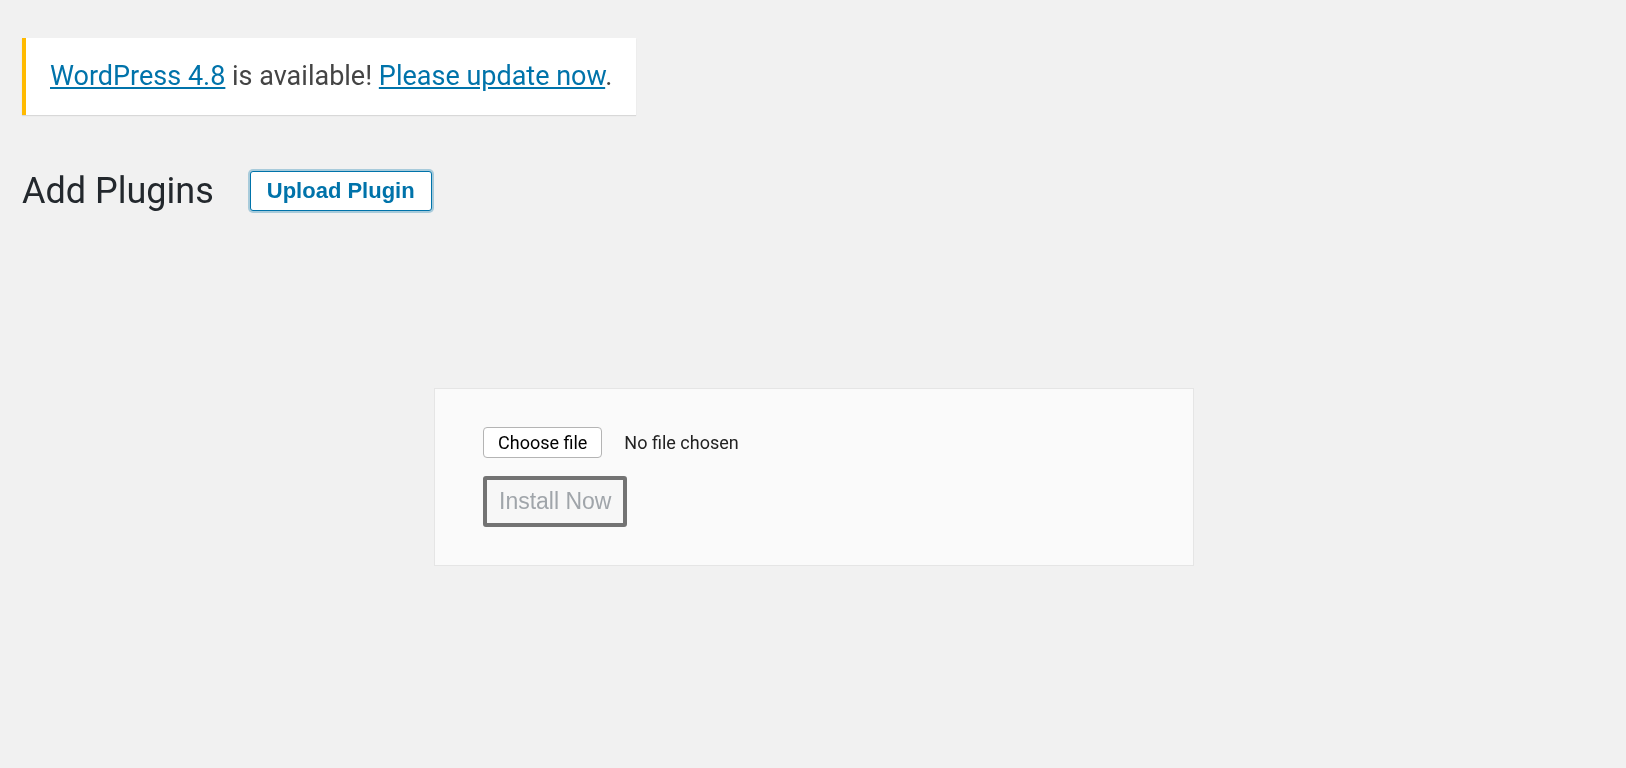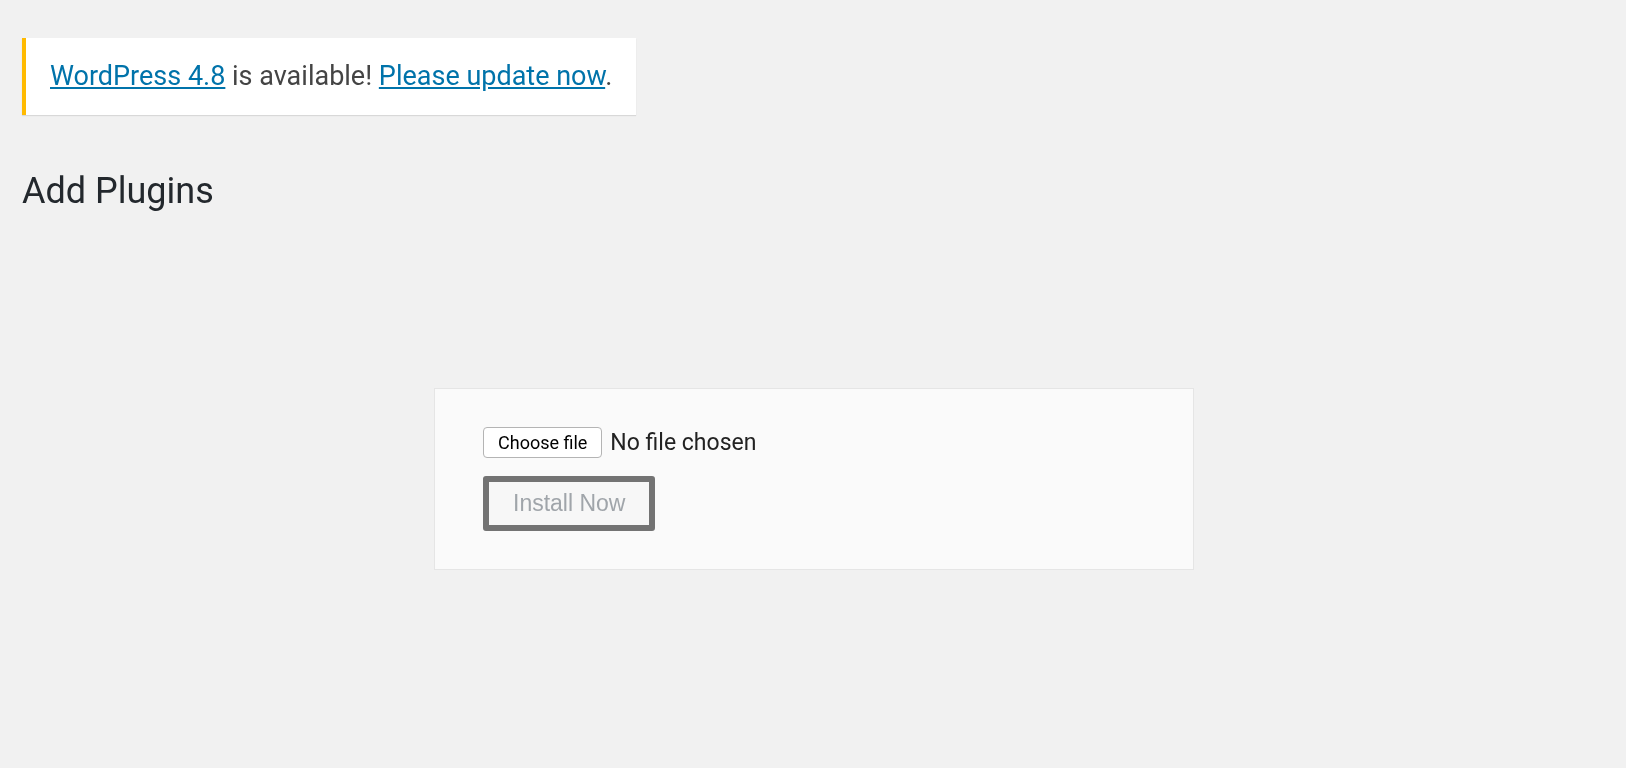--- a/index.html
+++ b/index.html
@@ -72,58 +72,59 @@
       background: #fafafa;
       border: 1px solid #e5e5e5;
       padding: 38px 48px;
       display: inline-block;
       text-align: left;
       min-width: 760px;
     }
     .file-row {
       display: flex;
       align-items: center;
-      gap: 8px;
+      gap: 22px;
     }
     .choose-file-btn {
       background: #fff;
       border: 1px solid #b4b4b4;
       border-radius: 4px;
       padding: 4px 14px;
       font-size: 18px;
       font-family: inherit;
       color: #000;
       cursor: pointer;
     }
     .file-status {
-      font-size: 23px;
+      font-size: 18px;
       color: #222;
     }
     .install-now-btn {
       display: inline-block;
       margin-top: 18px;
-      padding: 8px 24px;
+      padding: 8px 12px;
       font-size: 23px;
       color: #a0a5aa;
       background: #f7f7f7;
-      border: 6px solid #737373;
+      border: 4px solid #737373;
       border-radius: 3px;
       cursor: default;
     }
   </style>
 </head>
 <body>
 
 <div class="wrap">
   <div class="update-nag">
     <a href="#">WordPress 4.8</a><span> is available! </span><a href="#">Please update now</a><span>.</span>
   </div>
 
   <div class="heading-row">
     <h1>Add Plugins</h1>
+    <button class="upload-plugin-btn">Upload Plugin</button>
   </div>
 
   <div class="upload-section">
 
     <div class="upload-form-box">
       <div class="file-row">
         <button class="choose-file-btn">Choose file</button>
         <span class="file-status">No file chosen</span>
       </div>
       <button class="install-now-btn" disabled="">Install Now</button>

